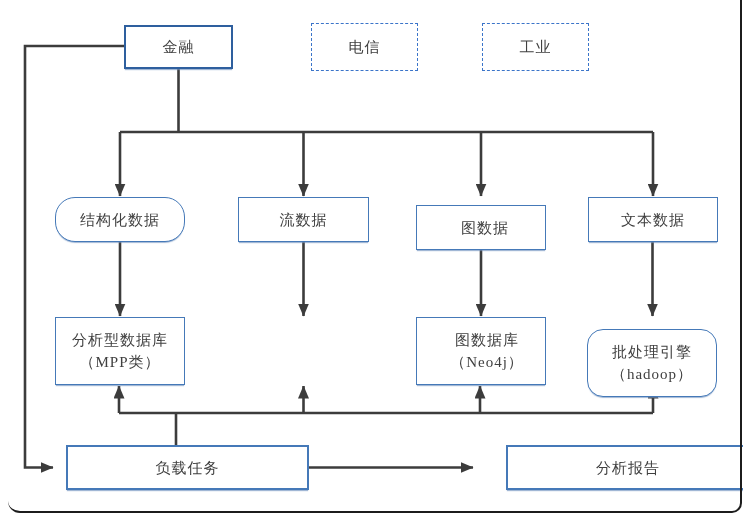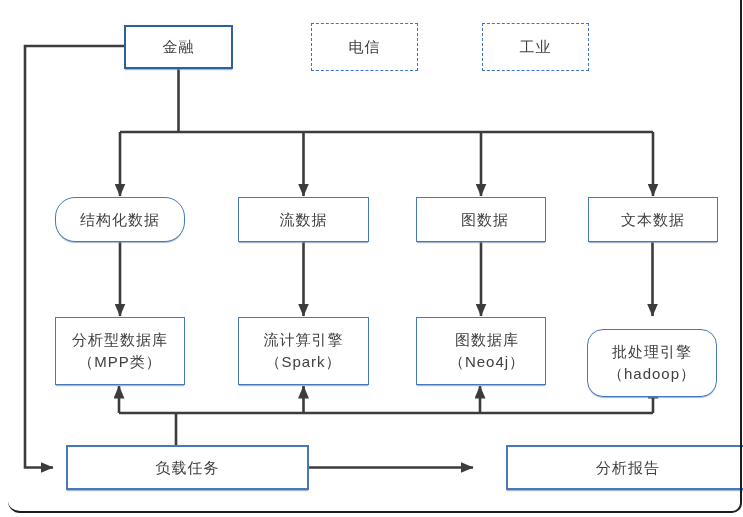--- a/index.html
+++ b/index.html
@@ -1,21 +1,21 @@
 <!DOCTYPE html>
 <html style="--box-border: #4579b8; --primary-border: #2e5f9e; --dashed-border: #3b74c9; --connector: #3c3c3c; --text: #404040; --frame: #1c1c1c;"><head>
 <meta charset="utf-8">
 <style>
   html,body{margin:0;padding:0;background:#fff;}
   #canvas{
     position:relative;
     width:743px;height:517px;
     background:#fff;
     overflow:hidden;
-    font-family:Liberation Sans, sans-serif;
+    font-family:Liberation Serif, serif;
   }
   .conn-layer{position:absolute;left:0;top:0;width:743px;height:517px;}
   .conn{stroke:var(--connector,#3c3c3c);stroke-width:2.6;fill:none;stroke-linejoin:miter;}
   .arrowhead{fill:var(--connector,#3c3c3c);}
   .node{
     position:absolute;
     background:#fff;
     border:1.6px solid var(--box-border,#4579b8);
     box-shadow:0 2px 1px -1px rgba(110,145,190,.65);
     display:flex;flex-direction:column;align-items:center;justify-content:center;
@@ -87,34 +87,30 @@
   <div class="node dashed" style="left:482px;top:23px;width:107px;height:48px;">
     <span>工业</span>
   </div>
 
   <div class="node" style="left:55px;top:197px;width:130px;height:45px;border-radius:20px;">
     <span>结构化数据</span>
   </div>
   <div class="node" style="left:238px;top:197px;width:131px;height:45px;">
     <span>流数据</span>
   </div>
-  <div class="node" style="left:416px;top:197px;width:130px;height:45px;padding-left:8px;">
+  <div class="node" style="left:416px;top:205px;width:130px;height:45px;padding-left:8px;">
     <span>图数据</span>
   </div>
   <div class="node" style="left:588px;top:197px;width:130px;height:45px;">
     <span>文本数据</span>
   </div>
 
   <div class="node" style="left:55px;top:317px;width:130px;height:68px;">
     <span>分析型数据库</span>
     <span>（MPP类）</span>
-  </div>
-  <div class="node" style="left:238px;top:317px;width:131px;height:68px;">
-    <span>流计算引擎</span>
-    <span>（Spark）</span>
   </div>
   <div class="node" style="left:416px;top:317px;width:130px;height:68px;padding-left:12px;">
     <span>图数据库</span>
     <span>（Neo4j）</span>
   </div>
   <div class="node" style="left:587px;top:329px;width:130px;height:68px;border-radius:16px;">
     <span>批处理引擎</span>
     <span>（hadoop）</span>
   </div>
 

